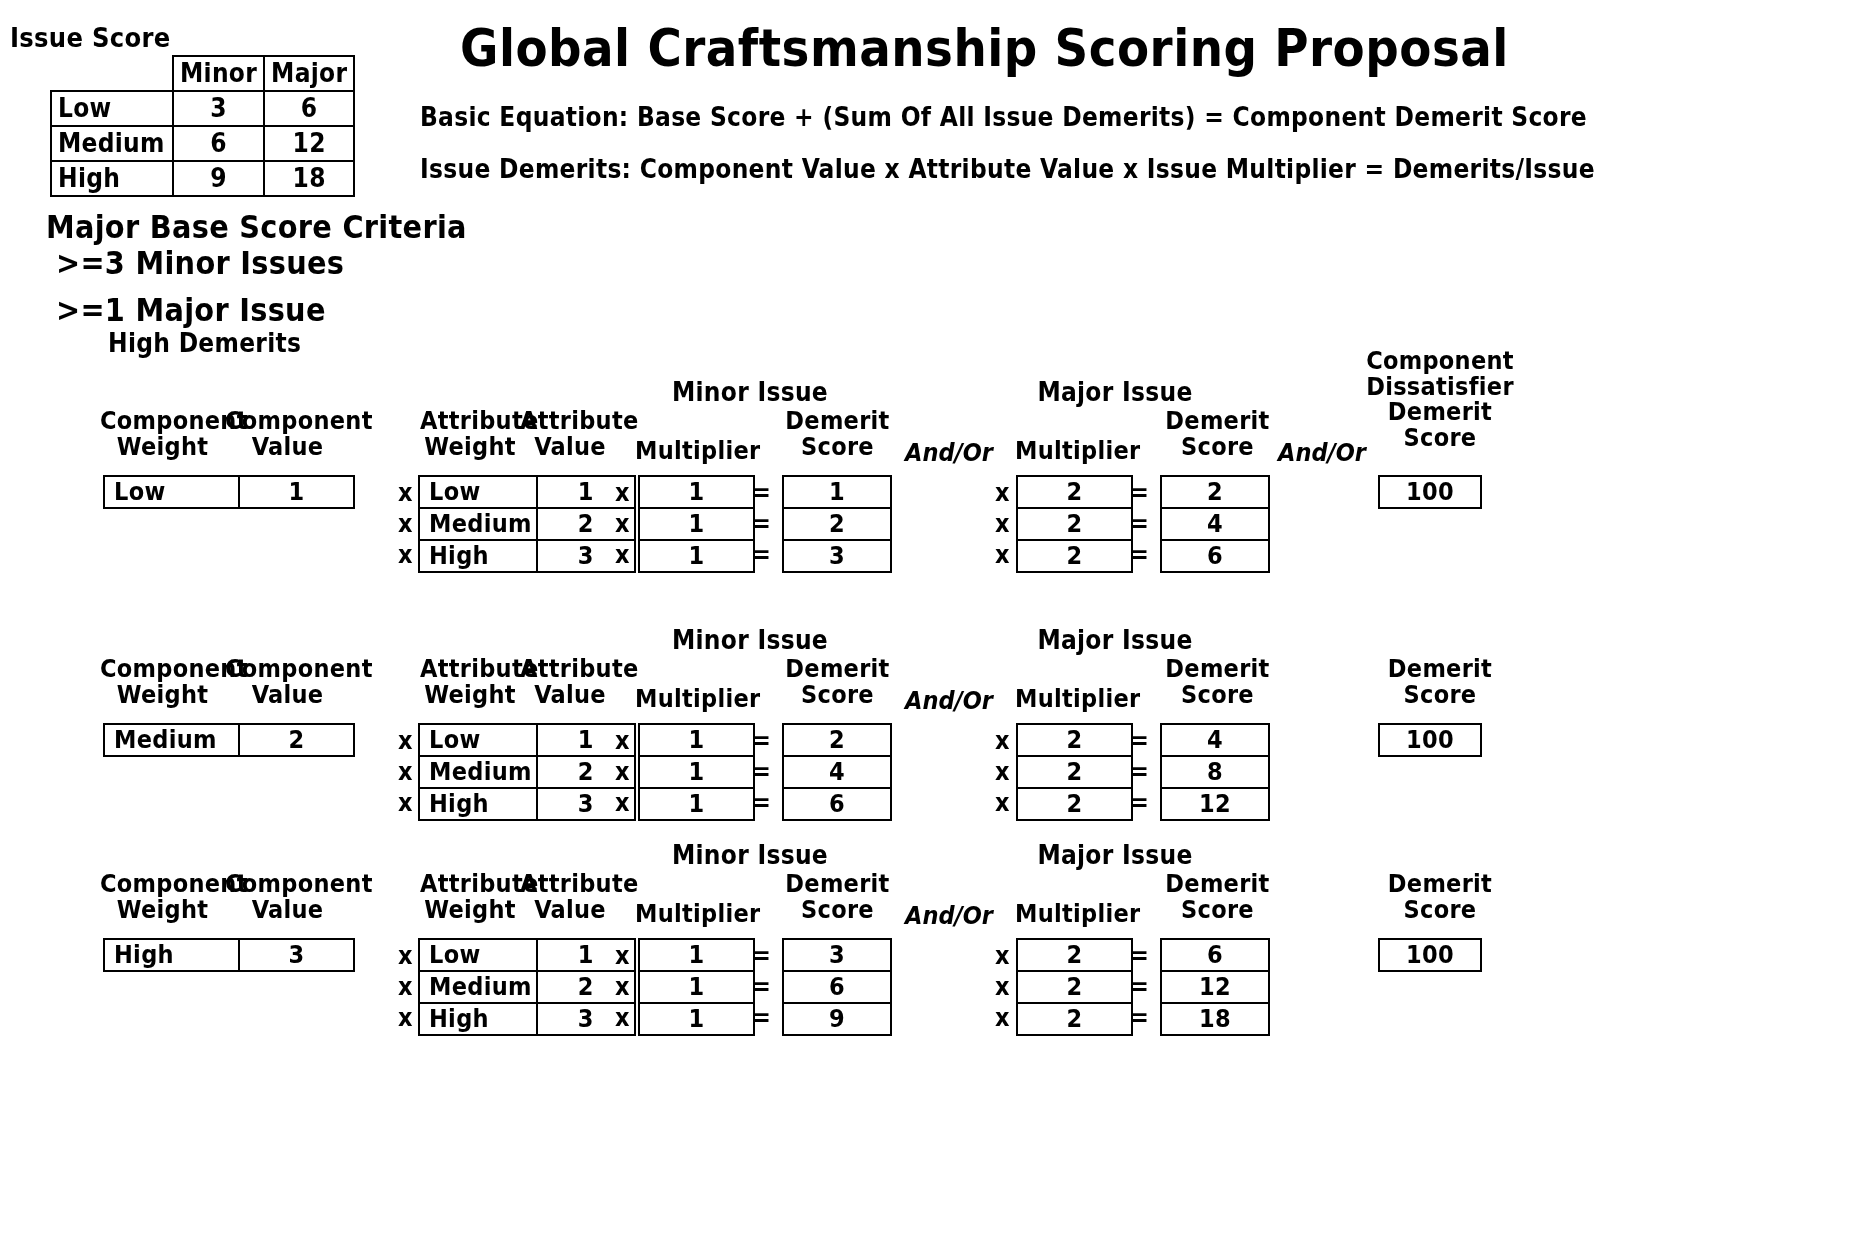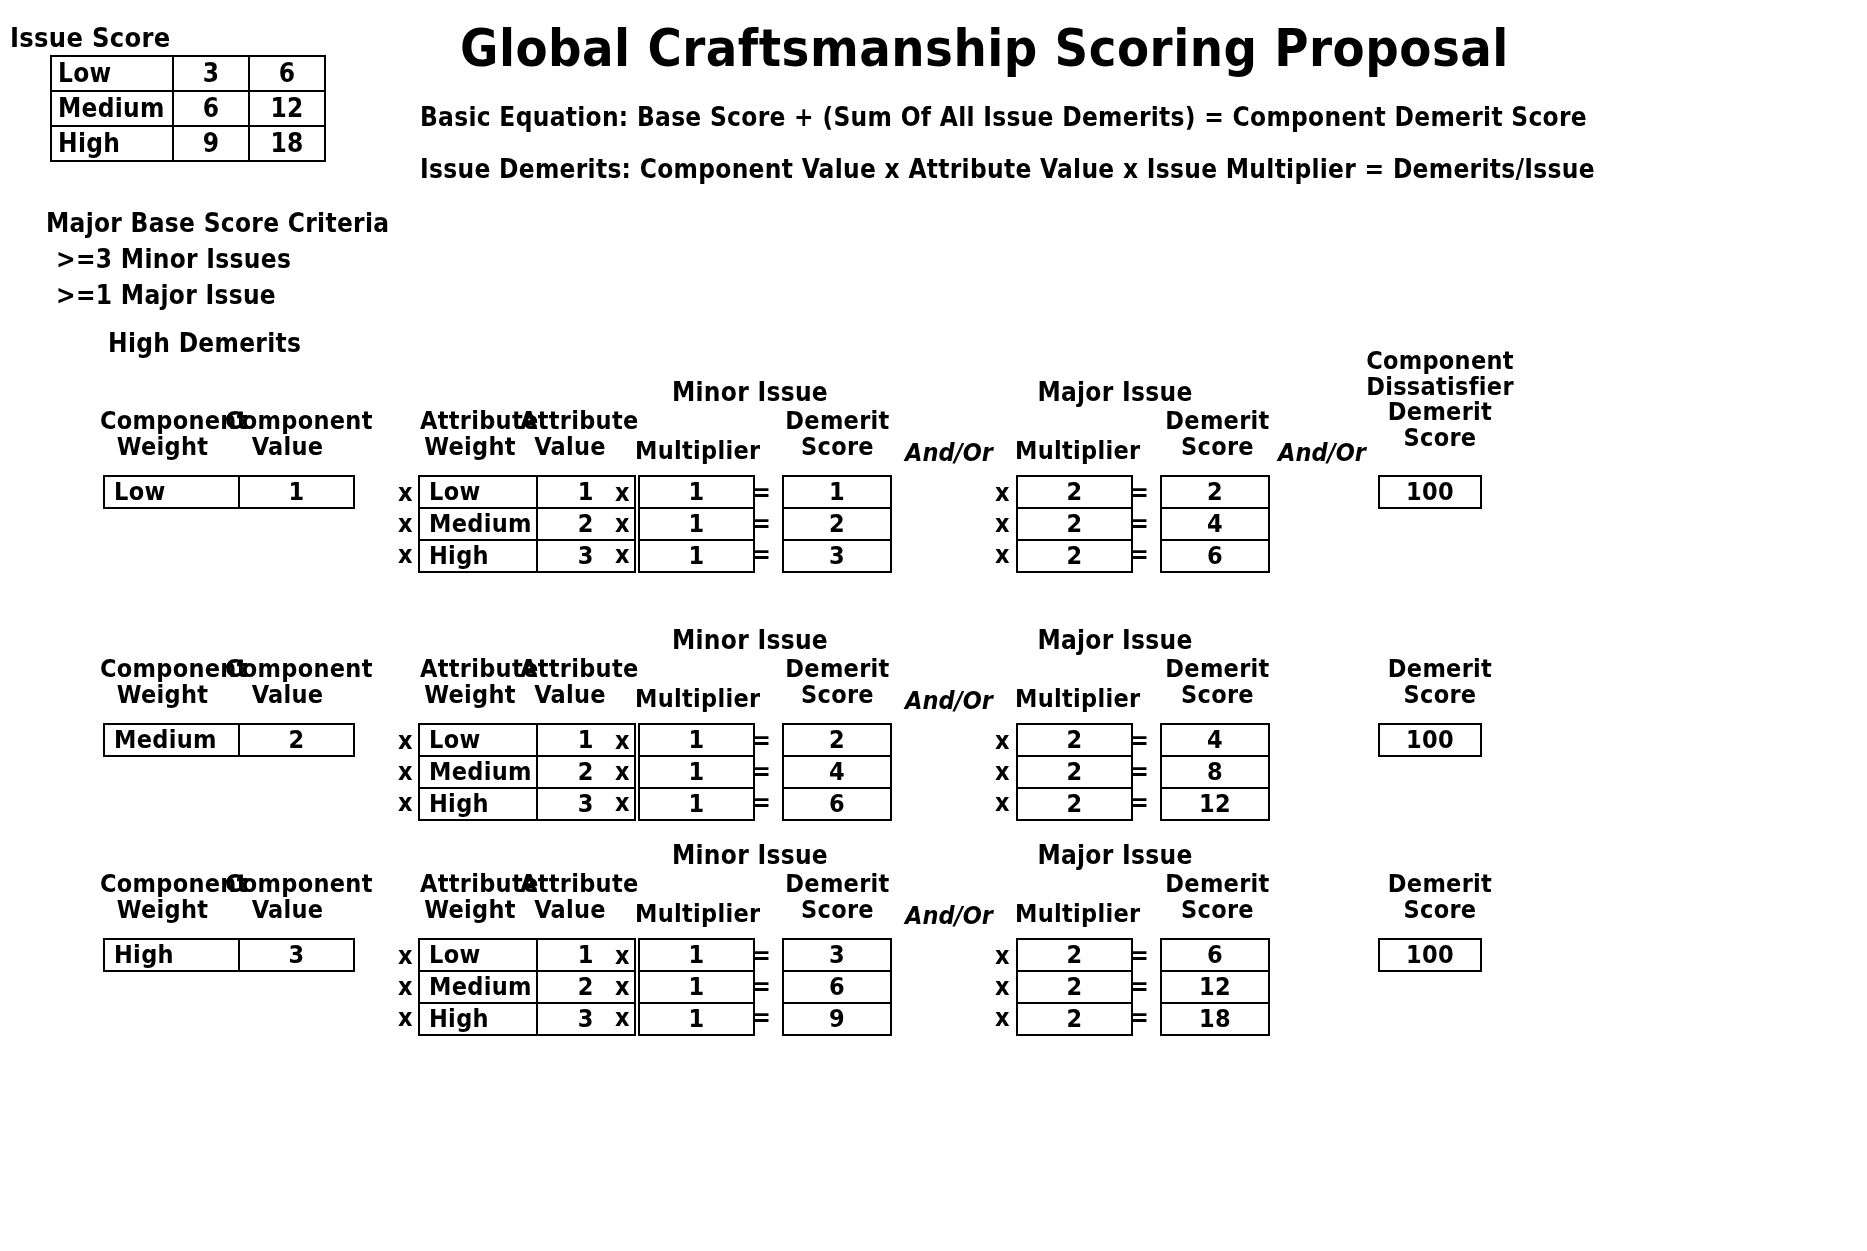--- a/index.html
+++ b/index.html
@@ -18,24 +18,24 @@
   #base-table td,#base-table th{
     border:2.5px solid #000;font-size:26px;font-weight:600;
     padding:0 6px;height:33px;text-align:center;line-height:33px;
     font-family:"DejaVu Sans Condensed","Liberation Sans",sans-serif;
   }
   #base-table th{font-weight:600;}
   #base-table td.rowhead{text-align:left;min-width:108px;}
   #base-table td.corner{border:none;}
   #base-table td.num{min-width:62px;}
 
-  .criteria{font-size:26px;}
+  .criteria{font-size:32px;}
   #criteria-title{left:46px;top:208px;}
   #criteria-1{left:56px;top:244px;}
-  #criteria-2{left:56px;top:280px;}
+  #criteria-2{left:56px;top:291px;}
 
   
   #doc-title{left:460px;top:18px;font-size:52px;letter-spacing:.5px;}
   #eq-1{left:420px;top:102px;font-size:26px;}
   #eq-2{left:420px;top:154px;font-size:26px;}
 
   
   .bt{border-collapse:collapse;}
   .bt td{
     border:2.5px solid #000;height:30px;line-height:30px;
@@ -88,20 +88,25 @@
   .xop{position:absolute;font-size:25px;font-weight:600;}
   .eqop{position:absolute;font-size:25px;font-weight:600;}
 </style>
 </head>
 <body>
 
 <div class="abs hand" id="base-score-label">Issue Score</div>
 
 <table class="abs hand" id="base-table">
   <tbody>
+      <tr>
+    <td class="corner"></td>
+    <th>Minor</th>
+    <th>Major</th>
+  </tr>
   <tr>
     <td class="rowhead">Low</td>
     <td class="num">3</td>
     <td class="num">6</td>
   </tr>
   <tr>
     <td class="rowhead">Medium</td>
     <td class="num">6</td>
     <td class="num">12</td>
   </tr>

